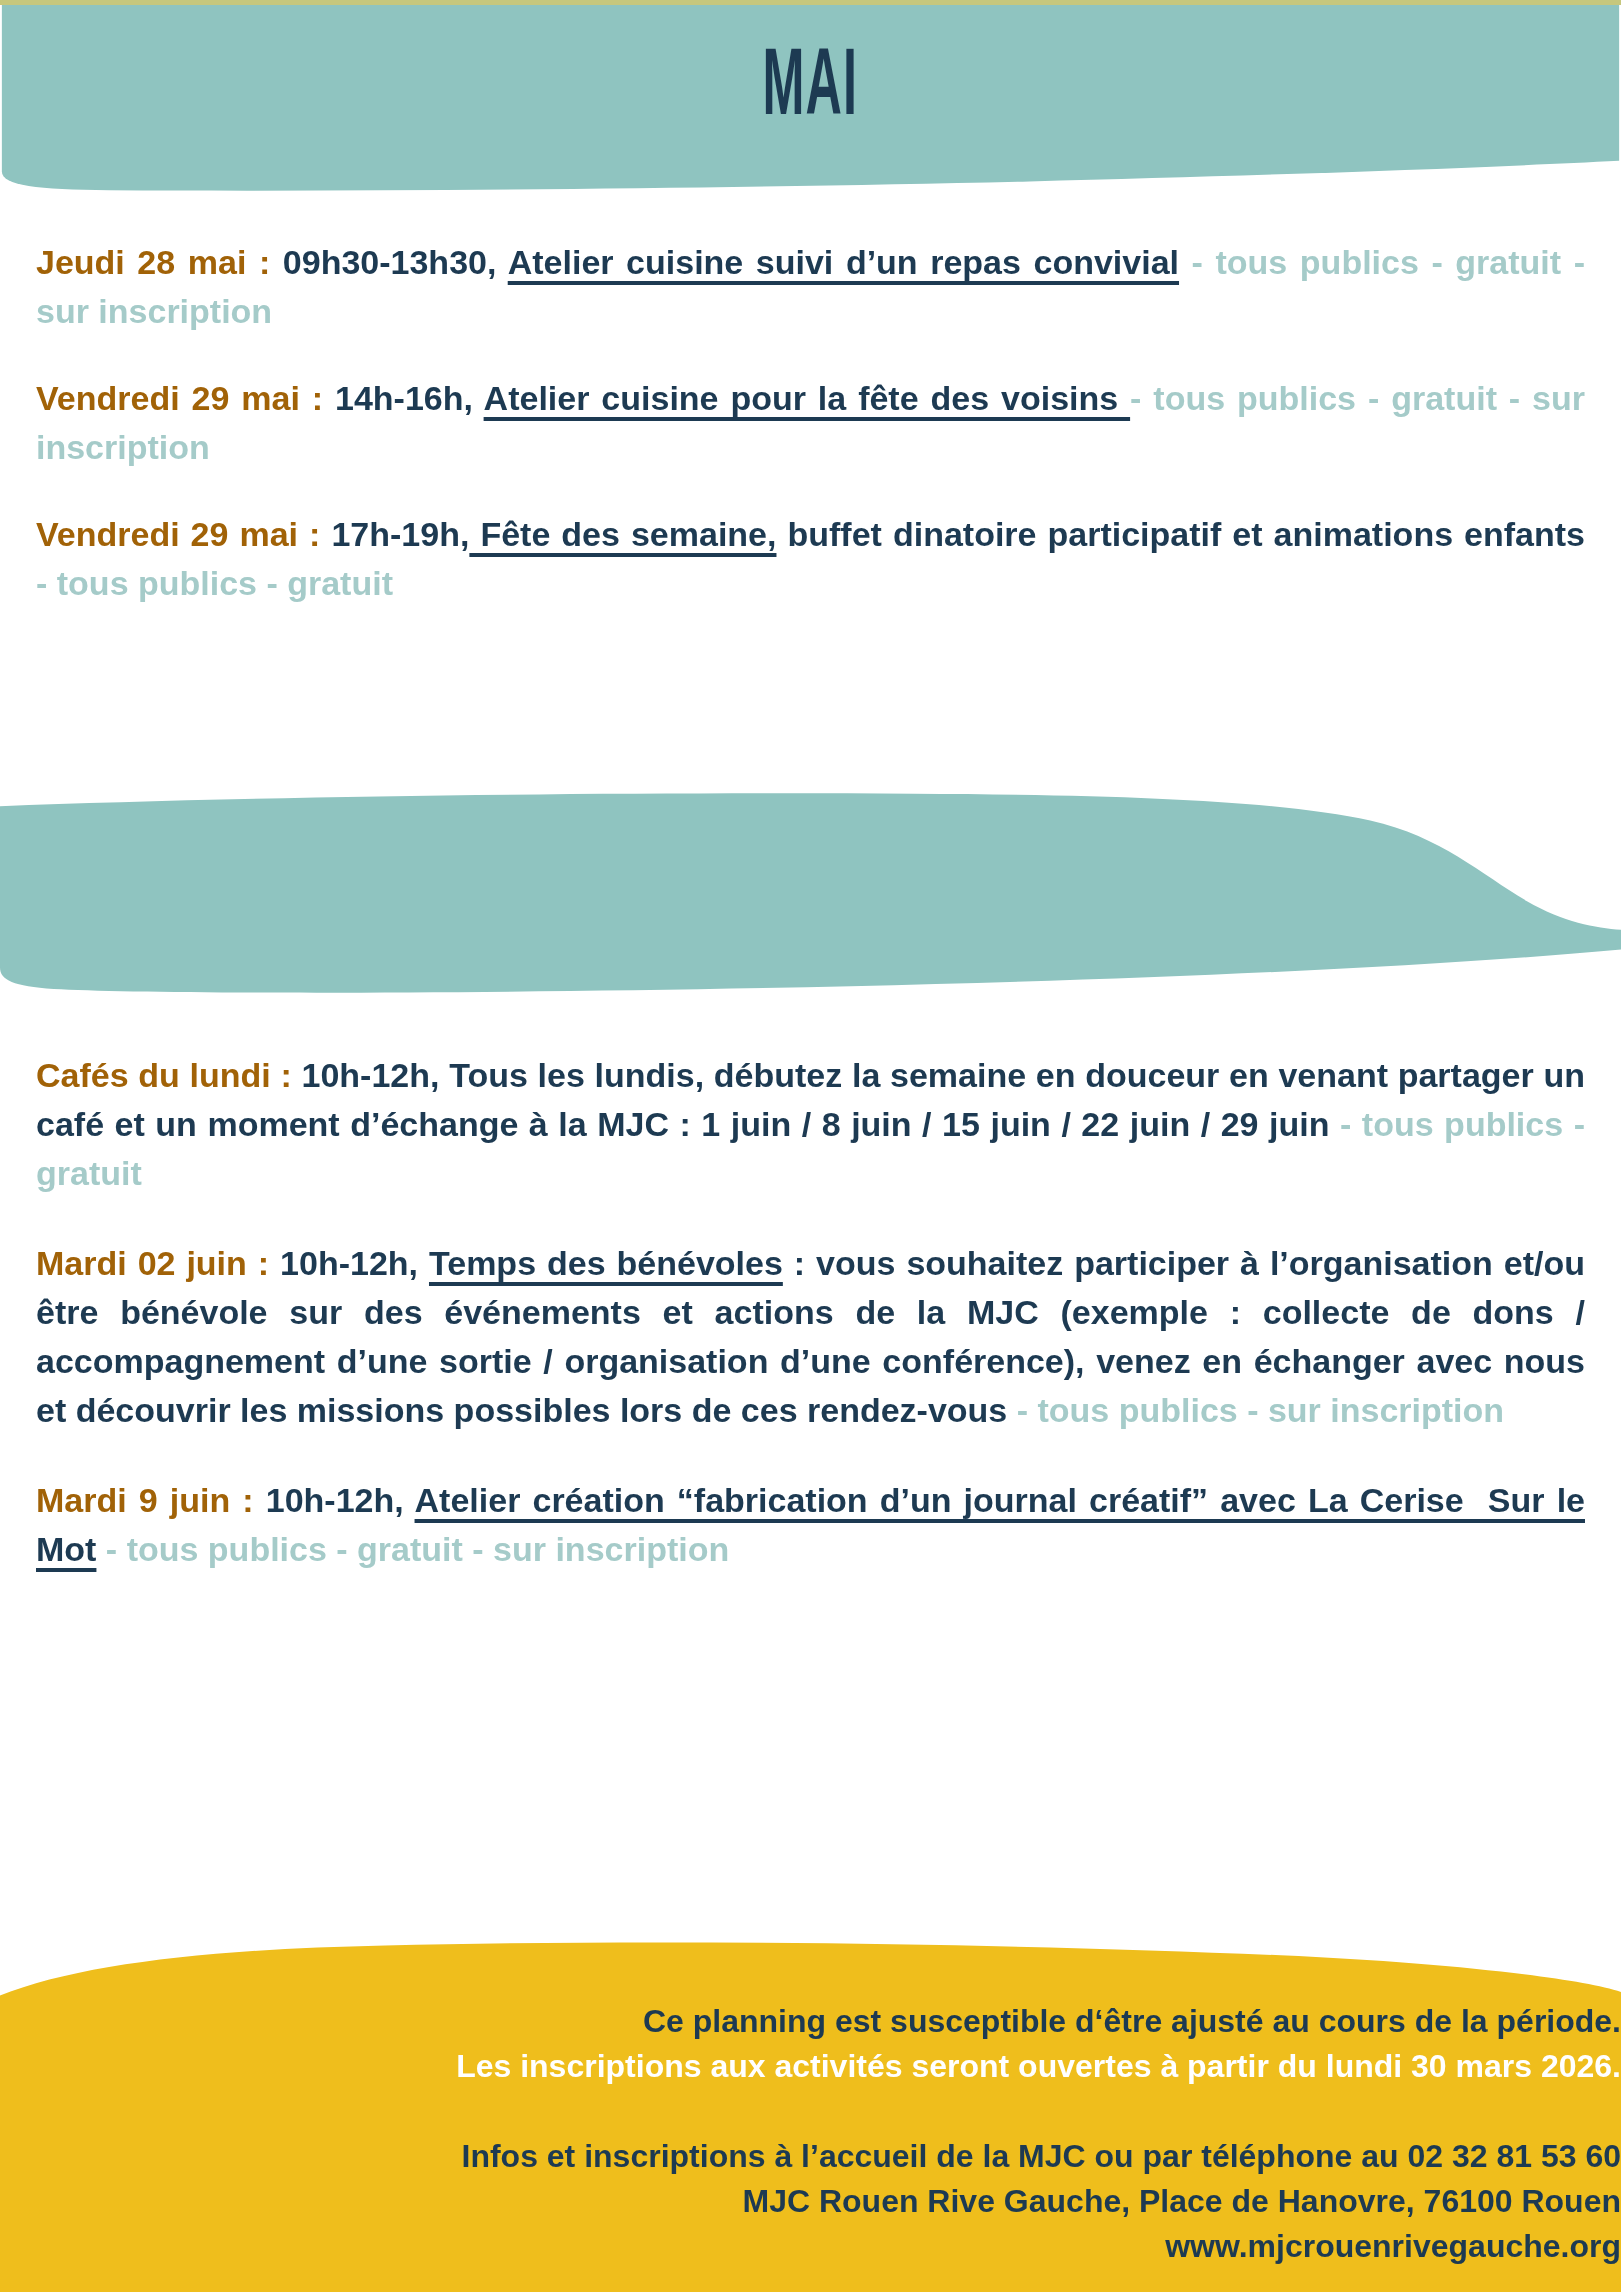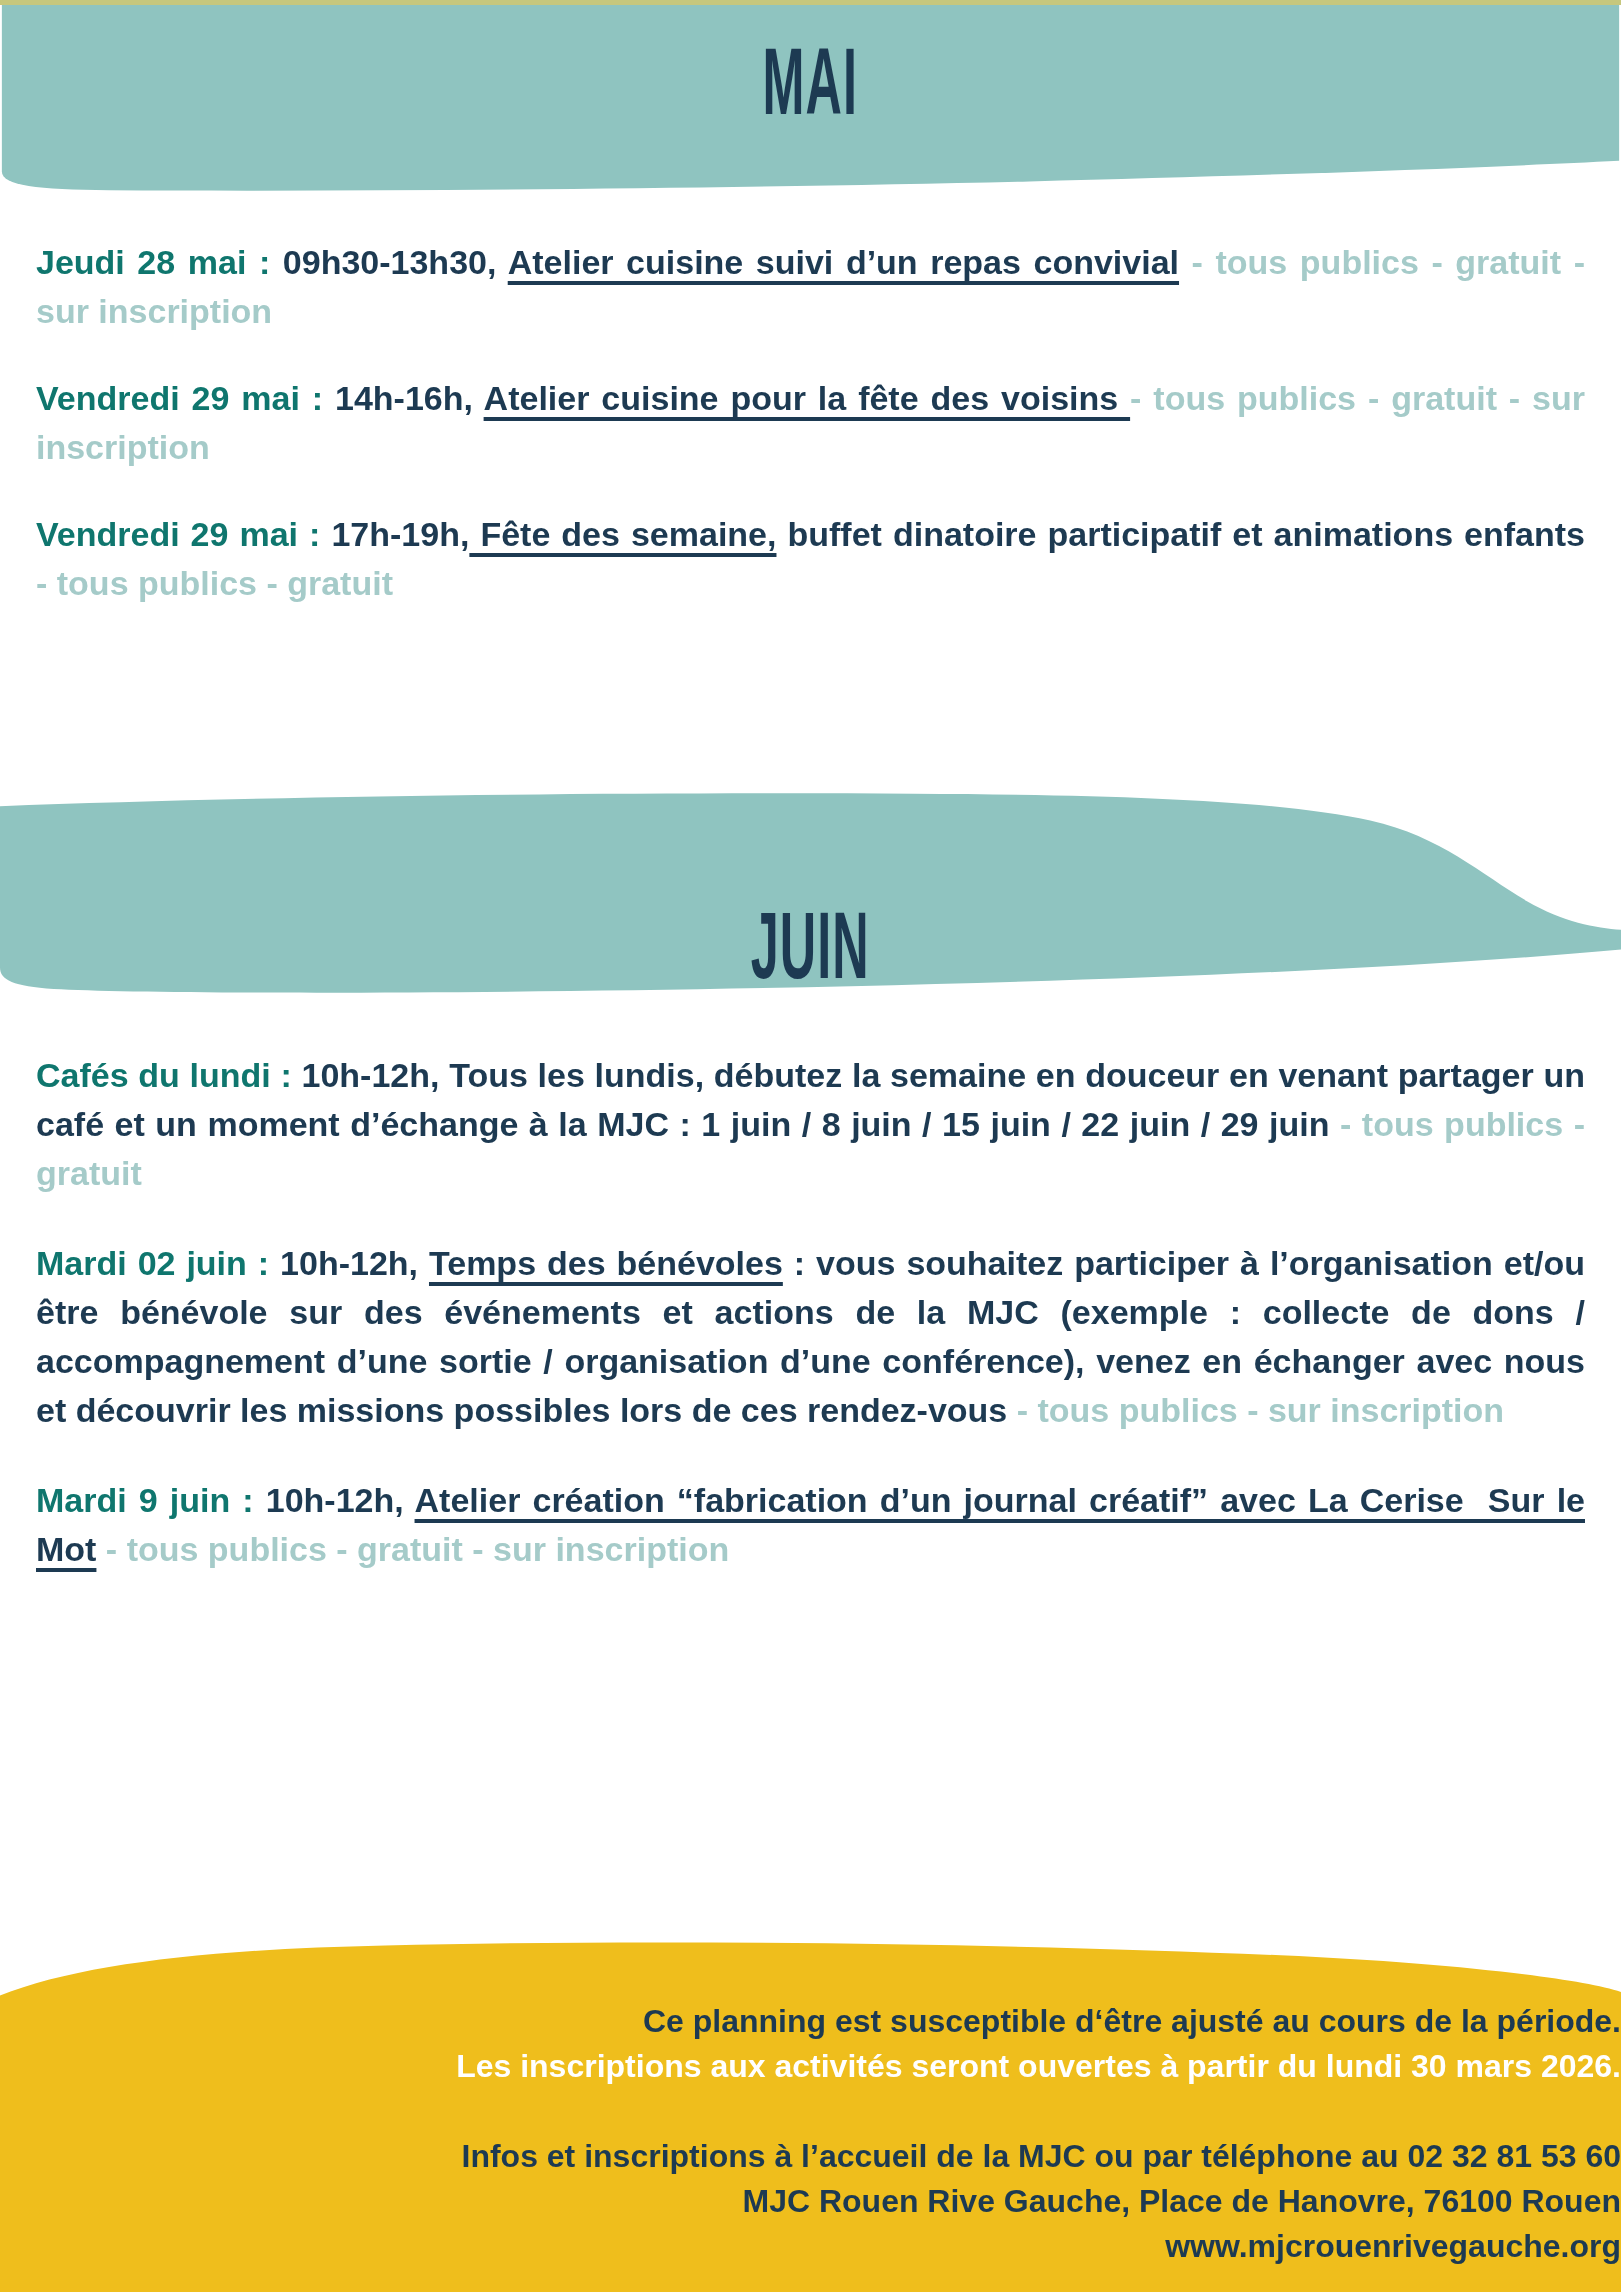--- a/index.html
+++ b/index.html
@@ -58,21 +58,21 @@
     font-size: 34px;
     line-height: 49px;
     font-weight: 700;
     text-align: justify;
     text-align-last: left;
     color: #1D3A52;
     margin-bottom: 38px;
   }
   .events-juin .event { margin-bottom: 41px; }
 
-  .seg-date      { color: #0f766e; }
+  .seg-date      { color: #a16207; }
   .seg-text      { color: #1D3A52; }
   .seg-underline {
     color: #1D3A52;
     text-decoration: underline;
     text-decoration-thickness: 3.6px;
     text-underline-offset: 7.2px;
   }
   .seg-meta      { color: #A5CBC9; }
 
   
@@ -112,23 +112,20 @@
       <p class="event"><span class="seg-date">Vendredi 29 mai : </span><span class="seg-text">14h-16h, </span><span class="seg-underline">Atelier cuisine pour la fête des voisins </span><span class="seg-meta">- tous publics - gratuit - sur inscription</span></p>
       <p class="event"><span class="seg-date">Vendredi 29 mai : </span><span class="seg-text">17h-19h,</span><span class="seg-underline"> Fête des semaine,</span><span class="seg-text"> buffet dinatoire participatif et animations enfants </span><span class="seg-meta">- tous publics - gratuit</span></p>
     </div>
 
   <svg class="band band-juin" width="1621" height="208" viewBox="0 0 1810 232" aria-hidden="true">
     <path fill="#8FC4C0" d="M0,18 C260,8 640,2 1020,4 C1260,5 1430,12 1530,34
       C1610,52 1655,95 1705,124 C1745,147 1782,154 1810,156 L1810,178
       C1600,197 1300,211 950,219 C560,228 170,228 60,222 C15,219 0,212 0,198 Z"></path>
   </svg>
 
-  <div class="month-title title-juin">
-    <span>JUIN</span>
-  </div>
 
   <div class="events events-juin">
       <p class="event"><span class="seg-date">Cafés du lundi : </span><span class="seg-text">10h-12h, Tous les lundis, débutez la semaine en douceur en venant partager un café et un moment d’échange à la MJC : 1 juin / 8 juin  / 15 juin / 22 juin / 29 juin </span><span class="seg-meta">- tous publics - gratuit</span></p>
       <p class="event"><span class="seg-date">Mardi 02 juin : </span><span class="seg-text">10h-12h, </span><span class="seg-underline">Temps des bénévoles</span><span class="seg-text"> : vous souhaitez participer à l’organisation et/ou être bénévole sur des événements et actions de la MJC (exemple : collecte de dons / accompagnement d’une sortie / organisation d’une conférence), venez en échanger avec nous et découvrir les missions possibles lors de ces rendez-vous </span><span class="seg-meta">- tous publics - sur inscription</span></p>
       <p class="event"><span class="seg-date">Mardi 9 juin : </span><span class="seg-text">10h-12h, </span><span class="seg-underline">Atelier création “fabrication d’un journal créatif” avec La Cerise&nbsp; Sur le Mot</span><span class="seg-meta"> - tous publics - gratuit - sur inscription</span></p>
     </div>
 
   <svg class="band band-footer" width="1621" height="353" viewBox="0 0 1810 394" aria-hidden="true">
     <path fill="#EFBE1C" d="M0,62 C90,26 240,10 430,6 C760,-2 1150,5 1430,17
       C1610,25 1762,42 1810,58 L1810,394 L0,394 Z"></path>

